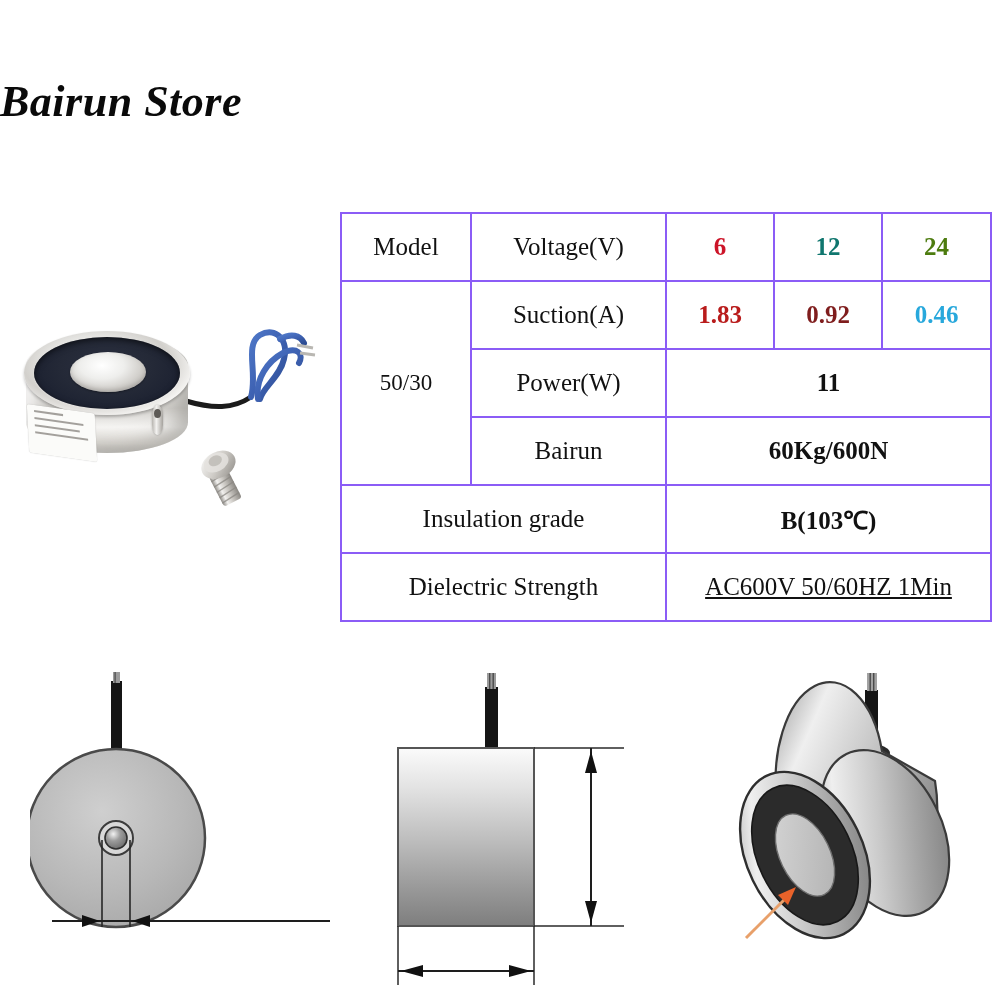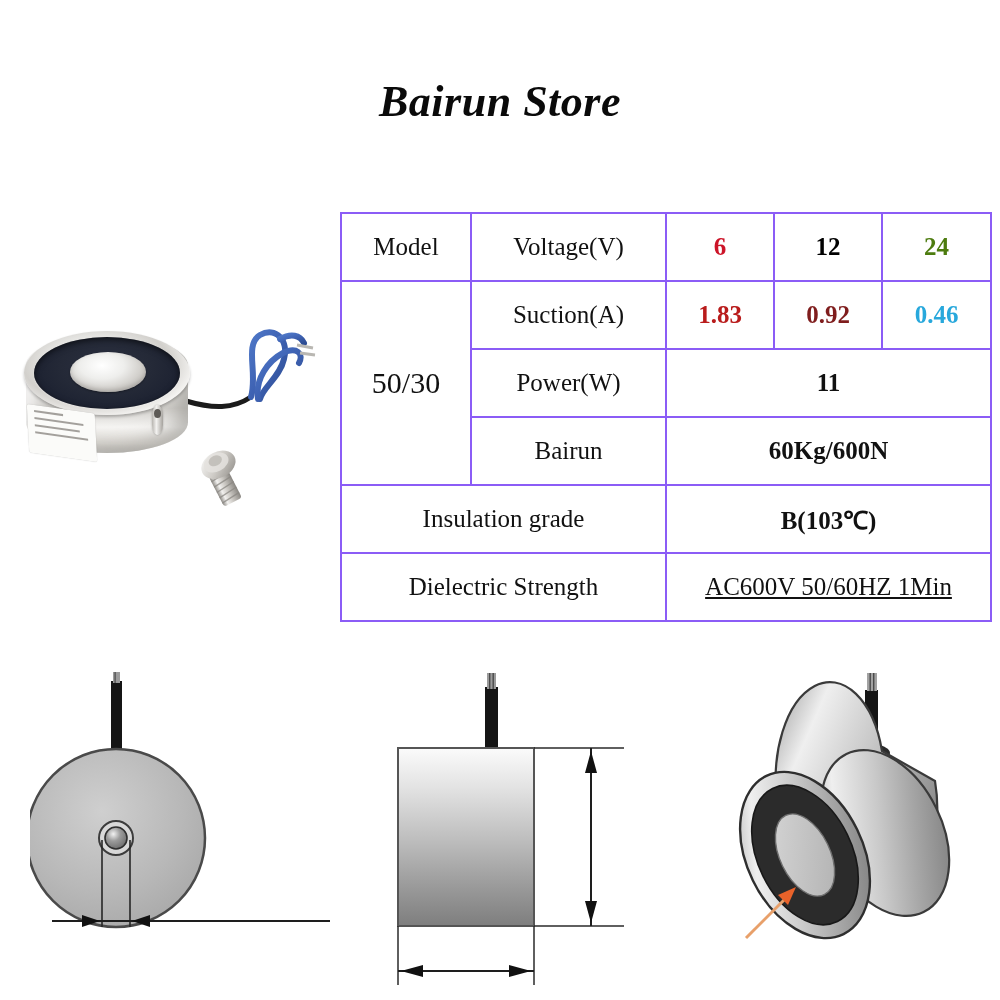--- a/index.html
+++ b/index.html
@@ -15,21 +15,21 @@
     font-family: "Liberation Serif", serif;
     color: #000;
   }
 
   
   #store-title {
     position: absolute;
     left: 0;
     top: 76px;
     width: 1000px;
-    text-align: center;
+    text-align: left;
     font-family: "Liberation Serif", serif;
     font-weight: bold;
     font-style: italic;
     font-size: 44px;
     letter-spacing: 0.5px;
     color: #0a0a0a;
   }
 
   
   #product-photo {
@@ -149,21 +149,21 @@
     font-family: "Liberation Serif", serif;
     font-size: 25px;
     color: #111;
     padding: 0;
     height: 66px;
   }
   td.lbl { font-size: 25px; }
   td.val-bold { font-weight: bold; font-size: 26px; border-radius: 17px; }
   td.num { font-weight: bold; font-size: 25px; }
   td.plain { font-size: 25px; font-weight: normal; text-decoration: underline; }
-  #spec-table td.model-cell { font-size: 30px; margin-top: 12px; }
+  #spec-table td.model-cell { font-size: 23px; margin-top: 12px; }
 
   
   #diagrams {
     position: absolute;
     left: 0;
     top: 655px;
     width: 1000px;
     height: 345px;
   }
   .diagram {
@@ -257,21 +257,21 @@
     <col style="width:195px">
     <col style="width:108px">
     <col style="width:108px">
     <col style="width:109px">
   </colgroup>
   <tbody>
     <tr>
       <td class="lbl">Model</td>
       <td class="lbl">Voltage(V)</td>
       <td class="num" style="color:#CC1428">6</td>
-      <td class="num" style="color:#000000">12</td>
+      <td class="num" style="color:#0f766e">12</td>
       <td class="num" style="color:#4d7c0f">24</td>
     </tr>
     <tr>
       <td class="model-cell" rowspan="3">50/30</td>
       <td class="lbl">Suction(A)</td>
       <td class="num" style="color:#b91c1c">1.83</td>
       <td class="num" style="color:#7f1d1d">0.92</td>
       <td class="num" style="color:#28A8DC">0.46</td>
     </tr>
     <tr>

